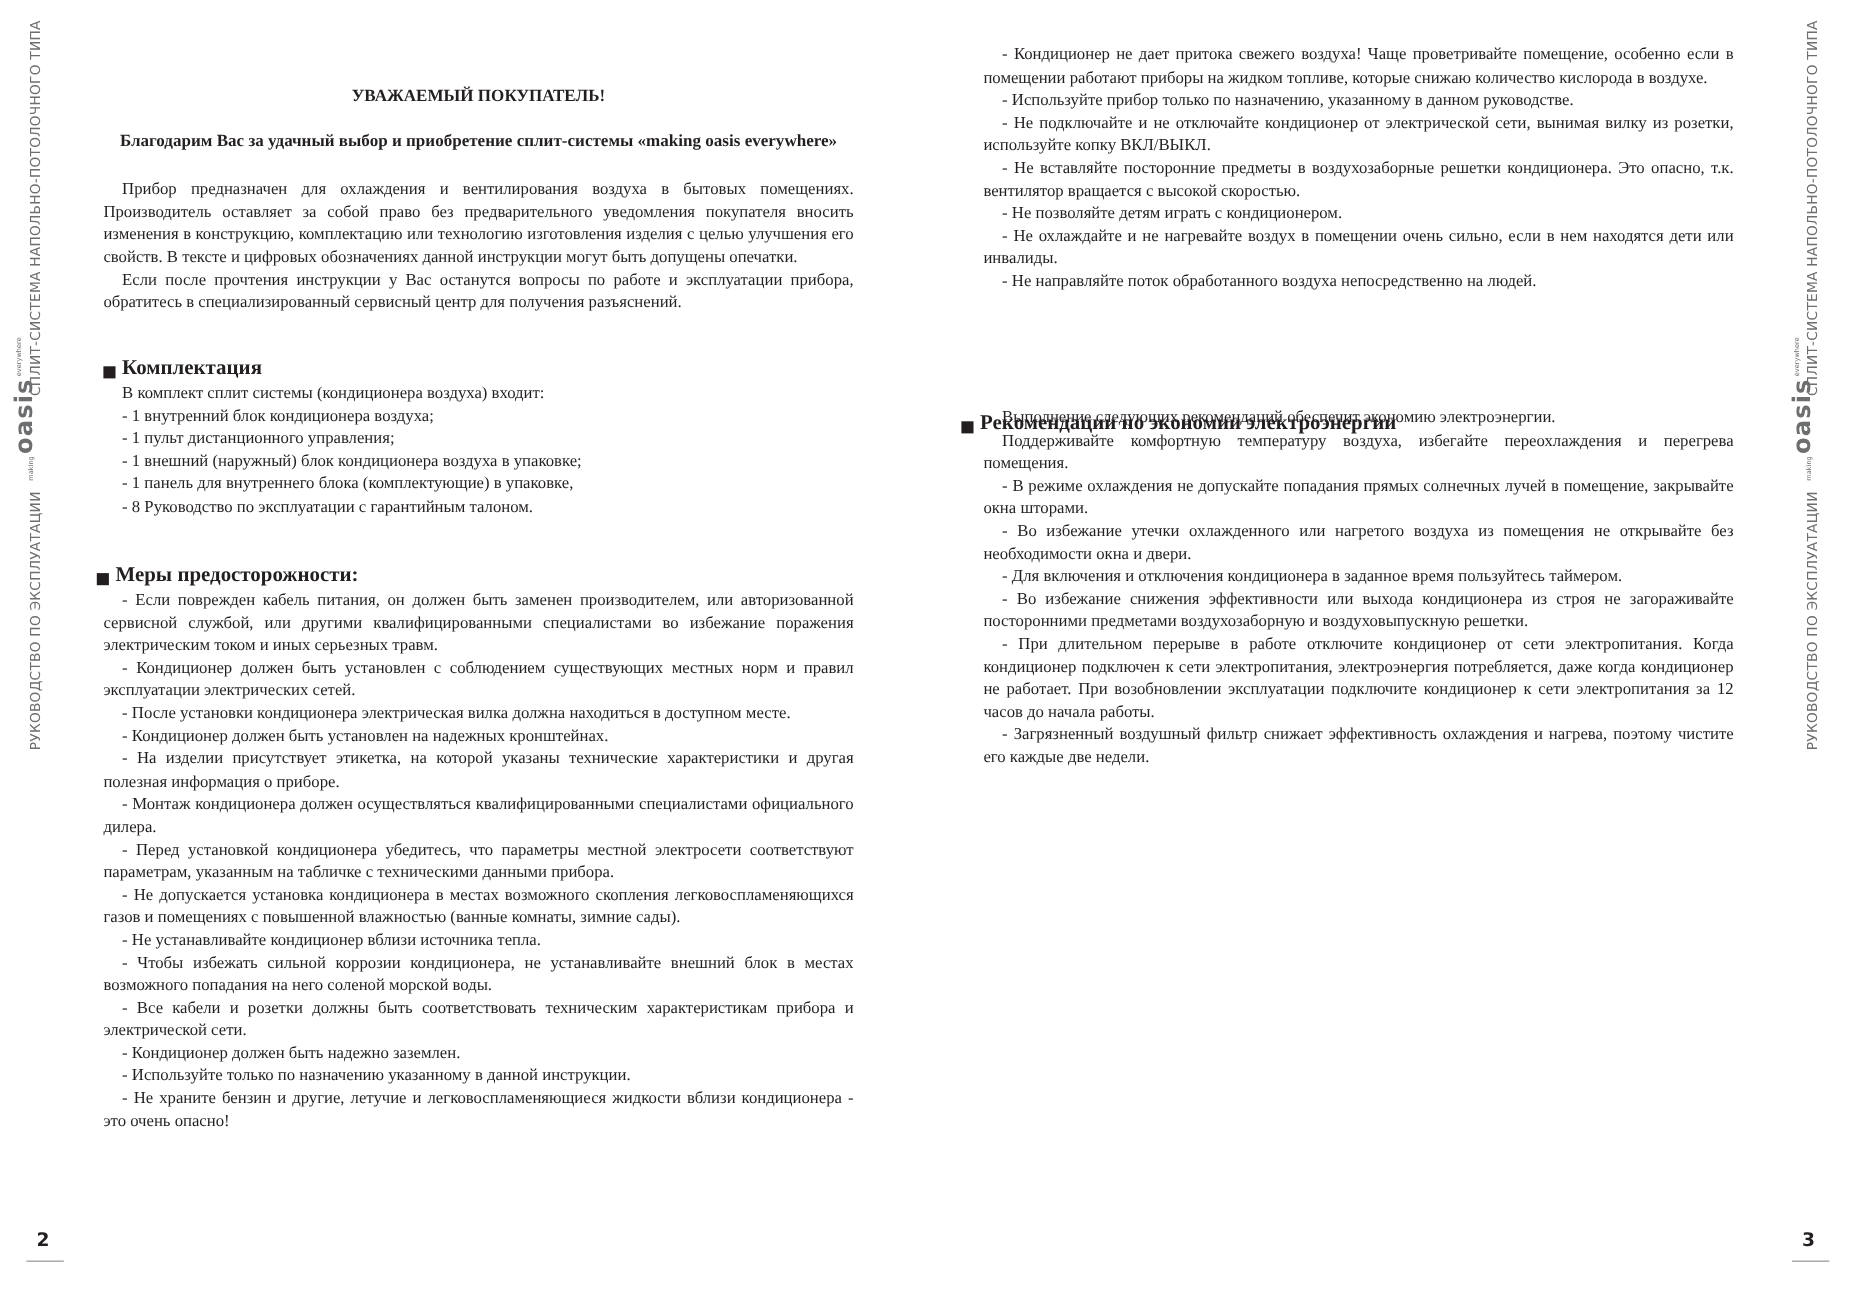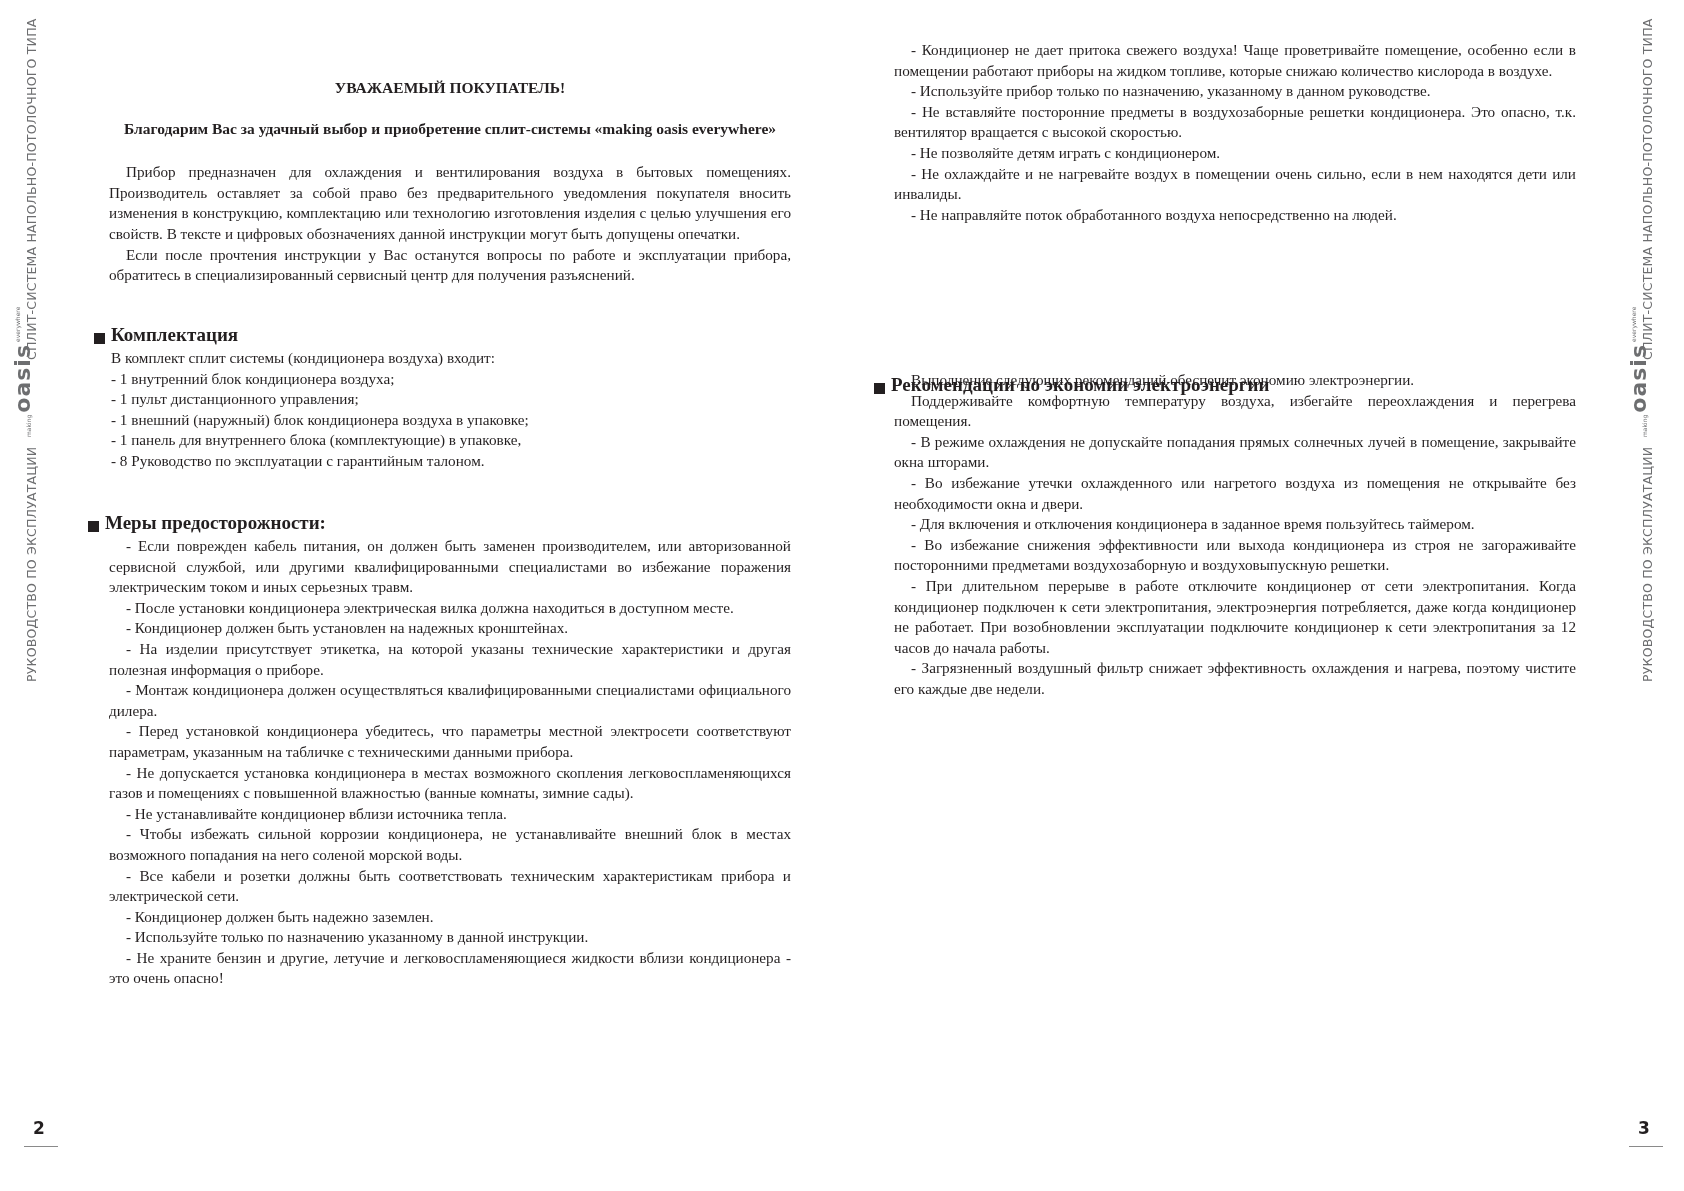--- a/index.html
+++ b/index.html
@@ -17,21 +17,21 @@
           display: flex; align-items: flex-end; }
   .logo .small { font-size: 6px; margin-right: 2px; }
   .logo .big { font-size: 22px; font-weight: bold; letter-spacing: 1px; line-height: 18px; }
   .logo .small2 { font-size: 6px; margin-left: 2px; align-self: flex-start; }
 
   .page-num { position: absolute; top: 1118px; width: 34px; text-align: center;
               font-family: "DejaVu Sans", sans-serif; font-weight: bold; font-size: 17px; color: #231f20; }
   .page-num-line { position: absolute; top: 1146px; width: 34px; height: 1px; background: #8a8a8a; }
 
   .col { position: absolute; font-size: 15.2px; line-height: 20.6px; text-align: justify; }
-  .col.left { left: 109px; width: 682px; }
+  .col.left { left: 94px; width: 682px; }
   .col.right { left: 894px; width: 682px; }
 
   .title { text-align: center; font-weight: bold; font-size: 15.5px; }
   .subtitle { text-align: center; font-weight: bold; font-size: 15.5px; }
   p { margin: 0; text-indent: 17px; }
   p.noindent { text-indent: 0; }
 
   .h2 { position: absolute; font-weight: bold; font-size: 19px; display: flex; align-items: flex-end; font-family: Liberation Serif, serif; }
   .h2 .sq { display: inline-block; width: 11px; height: 11px; background: #231f20; margin-right: 6px; margin-bottom: 2px; }
 </style>
@@ -79,40 +79,42 @@
   <p class="noindent">- 1 панель для внутреннего блока (комплектующие) в упаковке,</p>
   <p class="noindent">- 8 Руководство по эксплуатации с гарантийным талоном.</p>
 </div>
 
 <div class="h2" style="left:88px; top:512px;">
   <span class="sq"></span>
   <span>Меры предосторожности:</span>
 </div>
 <div class="col left" style="top:536px;">
   <p>- Если поврежден кабель питания, он должен быть заменен производителем, или авторизованной сервисной службой, или другими квалифицированными специалистами во избежание поражения электрическим током и иных серьезных травм.</p>
+  <p>- Кондиционер должен быть установлен с соблюдением существующих местных норм и правил эксплуатации электрических сетей.</p>
   <p>- После установки кондиционера электрическая вилка должна находиться в доступном месте.</p>
   <p>- Кондиционер должен быть установлен на надежных кронштейнах.</p>
   <p>- На изделии присутствует этикетка, на которой указаны технические характеристики и другая полезная информация о приборе.</p>
   <p>- Монтаж кондиционера должен осуществляться квалифицированными специалистами официального дилера.</p>
   <p>- Перед установкой кондиционера убедитесь, что параметры местной электросети  соответствуют параметрам, указанным на табличке с техническими данными прибора.</p>
   <p>- Не допускается установка кондиционера в местах возможного скопления легковоспламеняющихся газов и помещениях с повышенной влажностью (ванные комнаты, зимние сады).</p>
   <p>- Не устанавливайте кондиционер вблизи источника тепла.</p>
   <p>- Чтобы избежать сильной коррозии кондиционера, не устанавливайте внешний блок в местах возможного попадания на него соленой морской воды.</p>
   <p>- Все кабели и розетки должны быть соответствовать техническим характеристикам прибора и электрической сети.</p>
   <p>- Кондиционер должен быть надежно заземлен.</p>
   <p>- Используйте только по назначению указанному в данной инструкции.</p>
   <p>- Не храните бензин и другие, летучие и легковоспламеняющиеся жидкости вблизи кондиционера - это очень опасно!</p>
 </div>
 
 <div class="page-num" style="left:22px;">2</div>
 <div class="page-num-line" style="left:24px;"></div>
 
 <div class="col right" style="top:40px;">
   <p>- Кондиционер не дает притока свежего воздуха! Чаще проветривайте помещение, особенно если в помещении работают приборы на жидком топливе, которые снижаю количество кислорода в воздухе.</p>
   <p>- Используйте прибор только по назначению, указанному в данном руководстве.</p>
+  <p>- Не подключайте и не отключайте кондиционер от электрической сети, вынимая вилку из розетки, используйте копку ВКЛ/ВЫКЛ.</p>
   <p>- Не вставляйте посторонние предметы в воздухозаборные решетки кондиционера. Это опасно, т.к. вентилятор вращается с высокой скоростью.</p>
   <p>- Не позволяйте детям играть с кондиционером.</p>
   <p>- Не охлаждайте и не нагревайте воздух в помещении очень сильно, если в нем находятся дети или инвалиды.</p>
   <p>- Не направляйте поток обработанного воздуха непосредственно на людей.</p>
 </div>
 
 <div class="h2" style="left:874px; top:326px;margin-top:48px;">
   <span class="sq"></span>
   <span>Рекомендации по экономии электроэнергии</span>
 </div>

